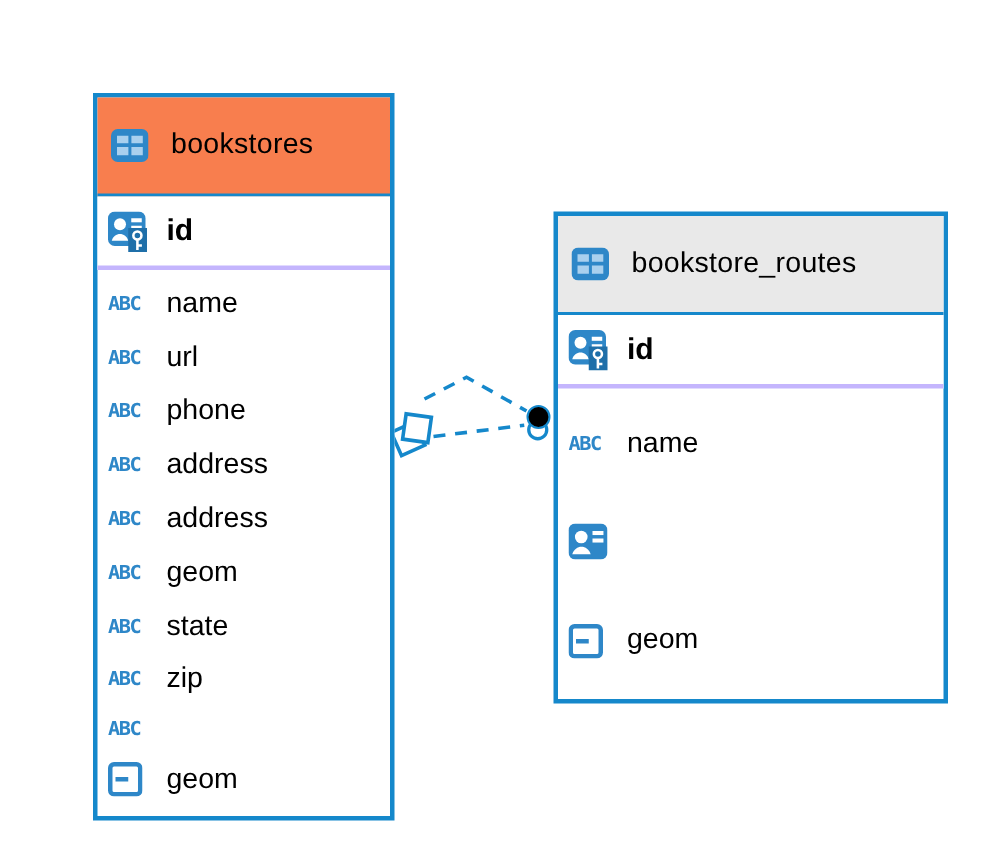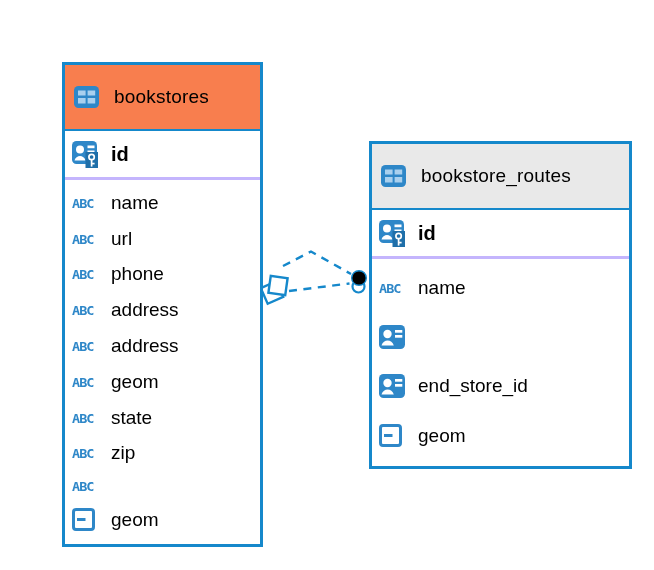--- a/index.html
+++ b/index.html
@@ -223,34 +223,20 @@
           <path d="M 2.5 20.5 C 4.5 13.8 12.8 13.8 14.8 20.5 Z" fill="#fff"></path>
           <rect x="16" y="5" width="7.3" height="2.7" fill="#fff"></rect>
           <rect x="16" y="10" width="7.3" height="2.7" fill="#fff"></rect>
         </svg>
       </span>
 
     </div>
         <div class="col-row">
 
       <span class="icon-slot">
-        <svg width="26" height="24" viewBox="0 0 26 24">
-          <rect x="0" y="0" width="26" height="24" rx="4.5" fill="#2e87c8"></rect>
-          <circle cx="8.5" cy="9" r="4.2" fill="#fff"></circle>
-          <path d="M 2.5 20.5 C 4.5 13.8 12.8 13.8 14.8 20.5 Z" fill="#fff"></path>
-          <rect x="16" y="5" width="7.3" height="2.7" fill="#fff"></rect>
-          <rect x="16" y="10" width="7.3" height="2.7" fill="#fff"></rect>
-        </svg>
-      </span>
-
-      <span class="lbl">end_store_id</span>
-    </div>
-        <div class="col-row">
-
-      <span class="icon-slot">
         <svg width="23" height="23" viewBox="0 0 23 23">
           <rect x="1.5" y="1.5" width="20" height="20" rx="2.5" fill="#fff" stroke="#2e87c8" stroke-width="3"></rect>
           <rect x="5" y="10" width="8.5" height="3" fill="#2e87c8"></rect>
         </svg>
       </span>
       <span class="lbl">geom</span>
     </div>
       </div>
   </div>
 

